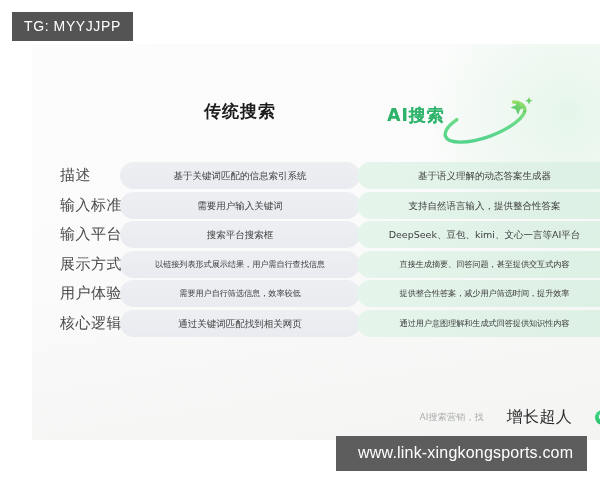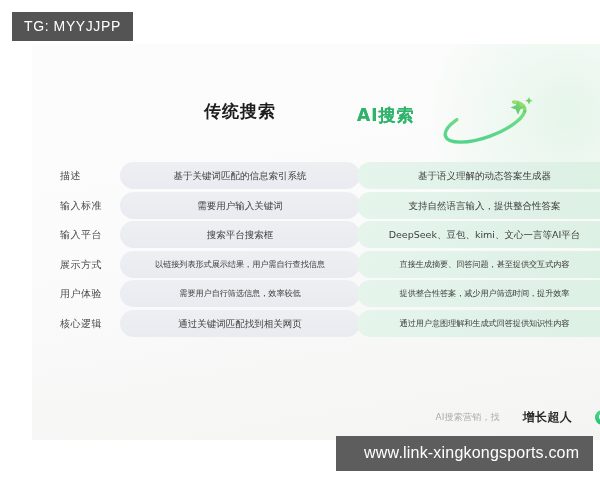--- a/index.html
+++ b/index.html
@@ -75,20 +75,21 @@
   #ai-logo svg {
     position: absolute;
     left: 0;
     top: 0;
   }
   #title-right {
     position: absolute;
     left: 0;
     top: 12px;
     width: 118px;
+    text-align: center;
     font-size: 17px;
     font-weight: bold;
     background: linear-gradient(90deg, #2fb36a 0%, #35c07a 50%, #3fc98a 100%);
     -webkit-background-clip: text;
     background-clip: text;
     color: #2fb36a;
     letter-spacing: 1px;
     z-index: 3;
   }
 
@@ -104,21 +105,21 @@
     height: 27px;
     margin-bottom: 2.5px;
   }
   .row-label {
     position: absolute;
     left: 28px;
     top: 0;
     width: 56px;
     height: 27px;
     line-height: 27px;
-    font-size: 10px;
+    font-size: 15px;
     color: #4a4a4a;
     letter-spacing: 0.5px;
     white-space: nowrap;
   }
   .pill {
     position: absolute;
     height: 27px;
     line-height: 27px;
     border-radius: 14px;
     text-align: center;
@@ -151,22 +152,22 @@
     display: flex;
     align-items: center;
     gap: 23px;
   }
   #footer-pre {
     font-size: 9px;
     color: #a9aeac;
     letter-spacing: 0.2px;
   }
   #footer-brand {
-    font-size: 12px;
-    font-weight: bold;
+    font-size: 16px;
+    font-weight: normal;
     color: #2b2b2b;
     letter-spacing: 0.3px;
   }
   #footer-badge {
     width: 15px;
     height: 15px;
     border-radius: 50%;
     background: radial-gradient(circle at 35% 30%, #49d98a 0%, #1fbf6a 70%, #17ab5d 100%);
     display: flex;
     align-items: center;
@@ -187,21 +188,21 @@
     font-family: "Liberation Sans", sans-serif;
   }
   #wm-bottom {
     position: absolute;
     left: 336px;
     top: 436px;
     background: #5d5d5d;
     color: #ffffff;
     font-size: 16px;
     line-height: 1;
-    padding: 9px 14px 10px 28px;
+    padding: 9px 14px 10px 22px;
     letter-spacing: 0.2px;
     font-family: "Liberation Sans", sans-serif;
   }
 </style>
 </head>
 <body>
 
 <div id="card">
   <div id="glow"></div>
 

